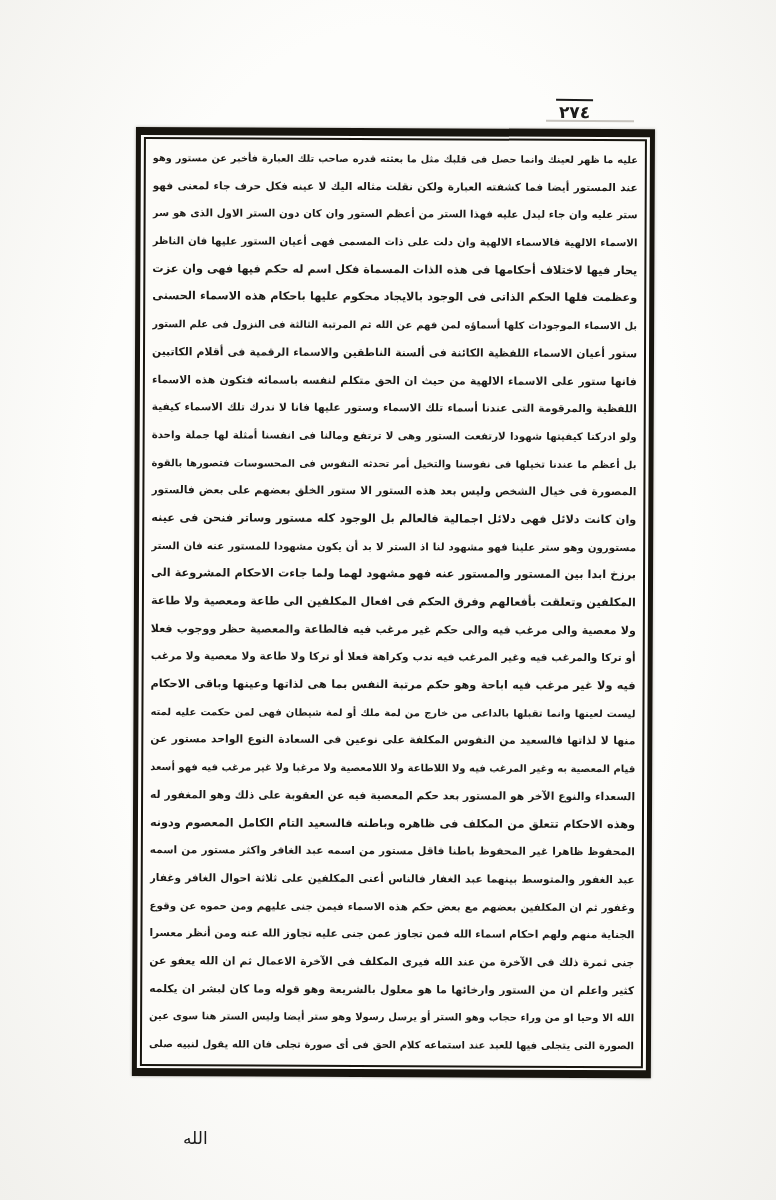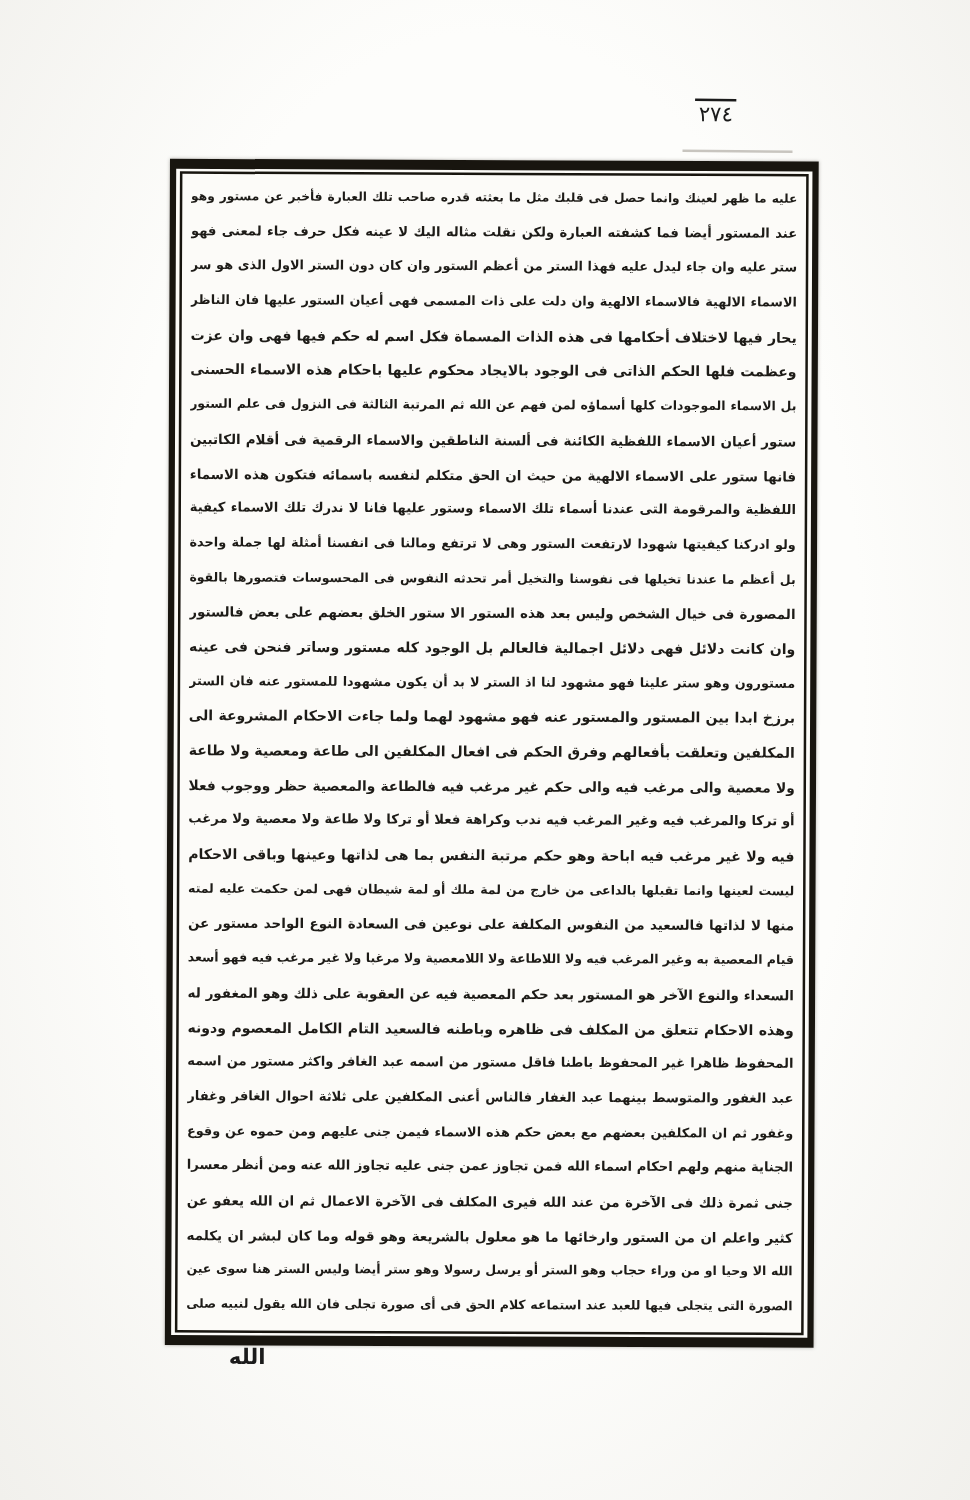--- a/index.html
+++ b/index.html
@@ -14,25 +14,25 @@
     font-family: "DejaVu Sans", sans-serif;
   }
   .scan-page {
     position: relative;
     width: 776px;
     height: 1200px;
   }
   
   .page-number {
     position: absolute;
-    top: 79px;
+    top: 99px;
     left: 556px;
     direction: rtl;
     font-size: 17px;
-    font-weight: normal;
+    font-weight: bold;
     color: #1b1b1b;
     letter-spacing: 3px;
     border-top: 2.5px solid #1b1b1b;
     padding: 1px 3px 0 3px;
     transform: rotate(0.4deg);
   }
   
   .number-rule {
     position: absolute;
     top: 120px;
@@ -76,24 +76,24 @@
     line-height: 27.7px;
     overflow: hidden;
     text-align: justify;
     text-align-last: justify;
     font-size: 15px;
   }
   
   .catchword {
     position: absolute;
     left: 183px;
-    top: 1076px;
+    top: 1128px;
     direction: rtl;
     font-size: 17px;
-    font-weight: bold;
+    font-weight: normal;
     color: #1b1b1b;
   }
 </style>
 </head>
 <body>
 
 <div class="scan-page">
 
   <div class="page-number">٢٧٤</div>
 

